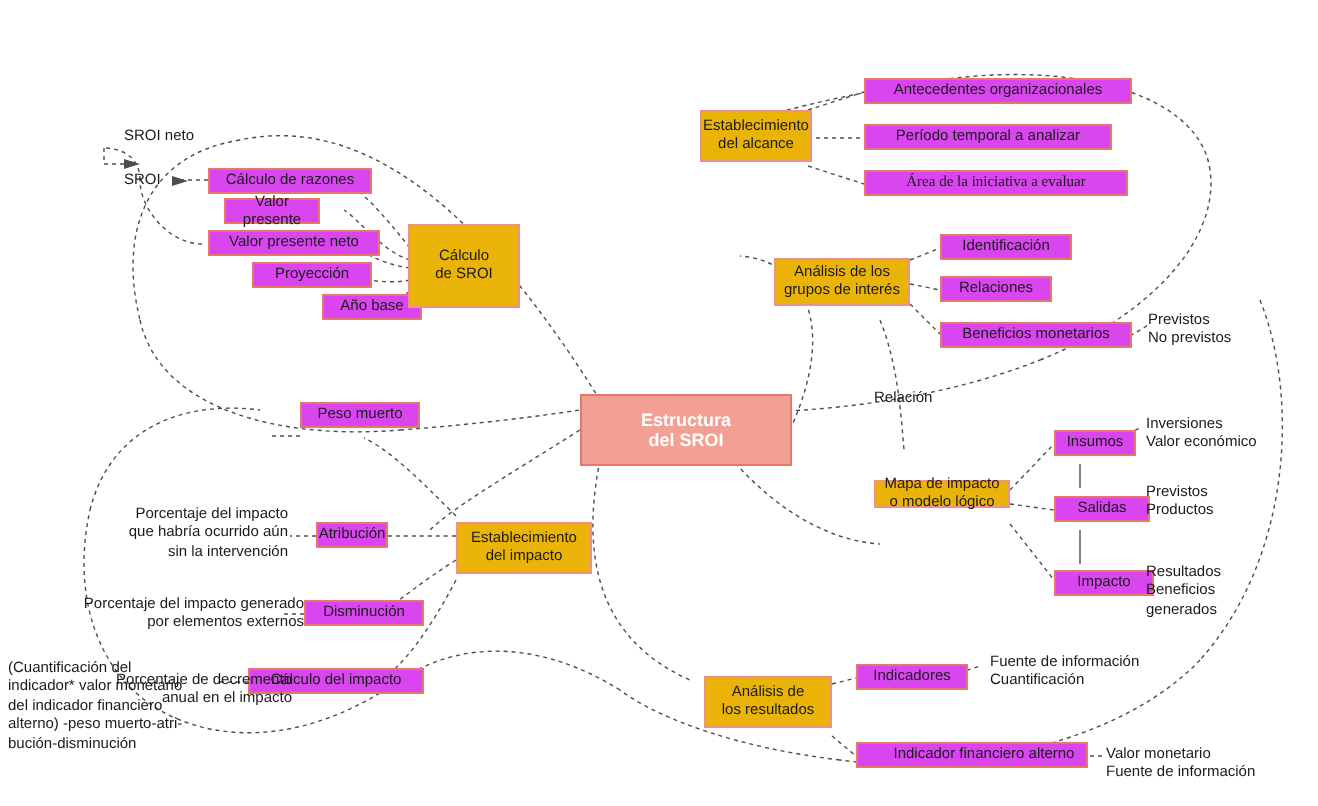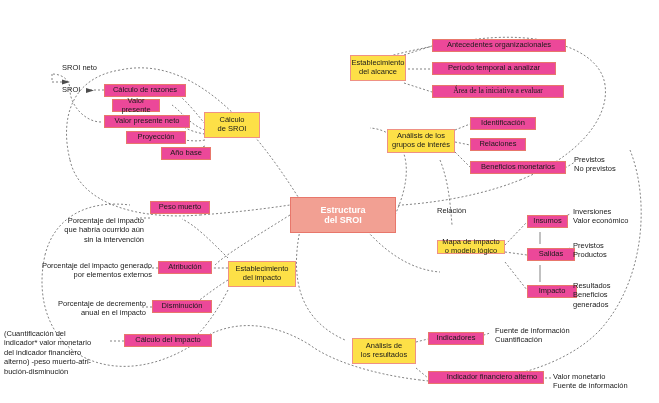--- a/index.html
+++ b/index.html
@@ -8,51 +8,51 @@
     background:#ffffff;
     font-family:"Liberation Sans", sans-serif;
     position:relative;
     overflow:hidden;
   }
   #diagram{position:absolute;left:0;top:0;width:659px;height:403px;}
   .node{
     position:absolute;
     box-sizing:border-box;
     border:1px solid #e8776b;
-    background:#ec4899;
+    background:#d946ef;
     color:#1a1a1a;
     font-size:7.5px;
     line-height:1.15;
     text-align:center;
     display:flex;
     align-items:center;
     justify-content:center;
     padding:1px 3px;
     white-space:pre-line;
   }
   .node.pink{
-    background:#fde047;
+    background:#eab308;
     border:1px solid #ef9184;
   }
   .center{
     background:#f2a093;
     border:1px solid #e8776b;
     color:#ffffff;
     font-weight:bold;
     font-size:9px;
   }
   .plain{
     position:absolute;
     font-size:7.5px;
     line-height:1.25;
     color:#1a1a1a;
     white-space:pre-line;
     text-align:left;
   }
-  .plain.right{text-align:right;}
+  .plain.right{text-align:right;margin-top:36px;}
   svg{position:absolute;left:0;top:0;pointer-events:none;}
 </style>
 </head>
 <body>
 
 <svg id="diagram" width="659" height="403">
   <g fill="none" stroke="#4d4d4d" stroke-width="0.7" stroke-dasharray="2,2">
 
     <path d="M300 200 C 250 120, 190 55, 120 70"></path>
     <path d="M120 70 C 70 78, 60 120, 70 160"></path>
@@ -128,40 +128,40 @@
 </svg>
 
 <div class="plain" style="left:62px;top:63px;">SROI neto</div>
 <div class="plain" style="left:62px;top:85px;">SROI</div>
 
 <div class="node" style="left:104px;top:84px;width:82px;height:13px;">Cálculo de razones</div>
 <div class="node" style="left:112px;top:99px;width:48px;height:13px;">Valor presente</div>
 <div class="node" style="left:104px;top:115px;width:86px;height:13px;">Valor presente neto</div>
 <div class="node" style="left:126px;top:131px;width:60px;height:13px;">Proyección</div>
 <div class="node" style="left:133px;top:147px;width:50px;height:13px;margin-left:28px;">Año base</div>
-<div class="node pink" style="left:204px;top:112px;width:56px;height:26px;">Cálculo
+<div class="node pink" style="left:204px;top:112px;width:56px;height:42px;">Cálculo
 de SROI</div>
 
 <div class="node center" style="left:290px;top:197px;width:106px;height:36px;">Estructura
 del SROI</div>
 
 <div class="node pink" style="left:350px;top:55px;width:56px;height:26px;">Establecimiento
 del alcance</div>
 <div class="node" style="left:432px;top:39px;width:134px;height:13px;">Antecedentes organizacionales</div>
 <div class="node" style="left:432px;top:62px;width:124px;height:13px;">Período temporal a analizar</div>
 <div class="node" style="left:432px;top:85px;width:132px;height:13px;font-family:Liberation Serif, serif;">Área de la iniciativa a evaluar</div>
 
 <div class="node pink" style="left:387px;top:129px;width:68px;height:24px;">Análisis de los
 grupos de interés</div>
 <div class="node" style="left:470px;top:117px;width:66px;height:13px;">Identificación</div>
 <div class="node" style="left:470px;top:138px;width:56px;height:13px;">Relaciones</div>
 <div class="node" style="left:470px;top:161px;width:96px;height:13px;">Beneficios monetarios</div>
 <div class="plain" style="left:574px;top:155px;">Previstos
 No previstos</div>
-<div class="plain" style="left:437px;top:206px;">Relación</div>
+<div class="plain" style="left:437px;top:194px;">Relación</div>
 
 <div class="node pink" style="left:437px;top:240px;width:68px;height:14px;">Mapa de impacto
 o modelo lógico</div>
 <div class="node" style="left:527px;top:215px;width:41px;height:13px;">Insumos</div>
 <div class="node" style="left:527px;top:248px;width:48px;height:13px;">Salidas</div>
 <div class="node" style="left:527px;top:285px;width:50px;height:13px;">Impacto</div>
 <div class="plain" style="left:573px;top:207px;">Inversiones
 Valor económico</div>
 <div class="plain" style="left:573px;top:241px;">Previstos
 Productos</div>
@@ -174,21 +174,21 @@
 <div class="node" style="left:428px;top:332px;width:56px;height:13px;">Indicadores</div>
 <div class="node" style="left:428px;top:371px;width:116px;height:13px;padding-left:15px;">Indicador financiero alterno</div>
 <div class="plain" style="left:495px;top:326px;">Fuente de información
 Cuantificación</div>
 <div class="plain" style="left:553px;top:372px;">Valor monetario
 Fuente de información</div>
 
 <div class="node pink" style="left:228px;top:261px;width:68px;height:26px;">Establecimiento
 del impacto</div>
 <div class="node" style="left:150px;top:201px;width:60px;height:13px;">Peso muerto</div>
-<div class="node" style="left:158px;top:261px;width:54px;height:13px;">Atribución</div>
+<div class="node" style="left:158px;top:261px;width:36px;height:13px;">Atribución</div>
 <div class="node" style="left:152px;top:300px;width:60px;height:13px;">Disminución</div>
 <div class="node" style="left:124px;top:334px;width:88px;height:13px;">Cálculo del impacto</div>
 <div class="plain right" style="left:46px;top:216px;width:98px;">Porcentaje del impacto
 que habría ocurrido aún
 sin la intervención</div>
 <div class="plain right" style="left:26px;top:261px;width:126px;">Porcentaje del impacto generado
 por elementos externos</div>
 <div class="plain right" style="left:36px;top:299px;width:110px;">Porcentaje de decremento
 anual en el impacto</div>
 <div class="plain" style="left:4px;top:329px;width:112px;">(Cuantificación del

